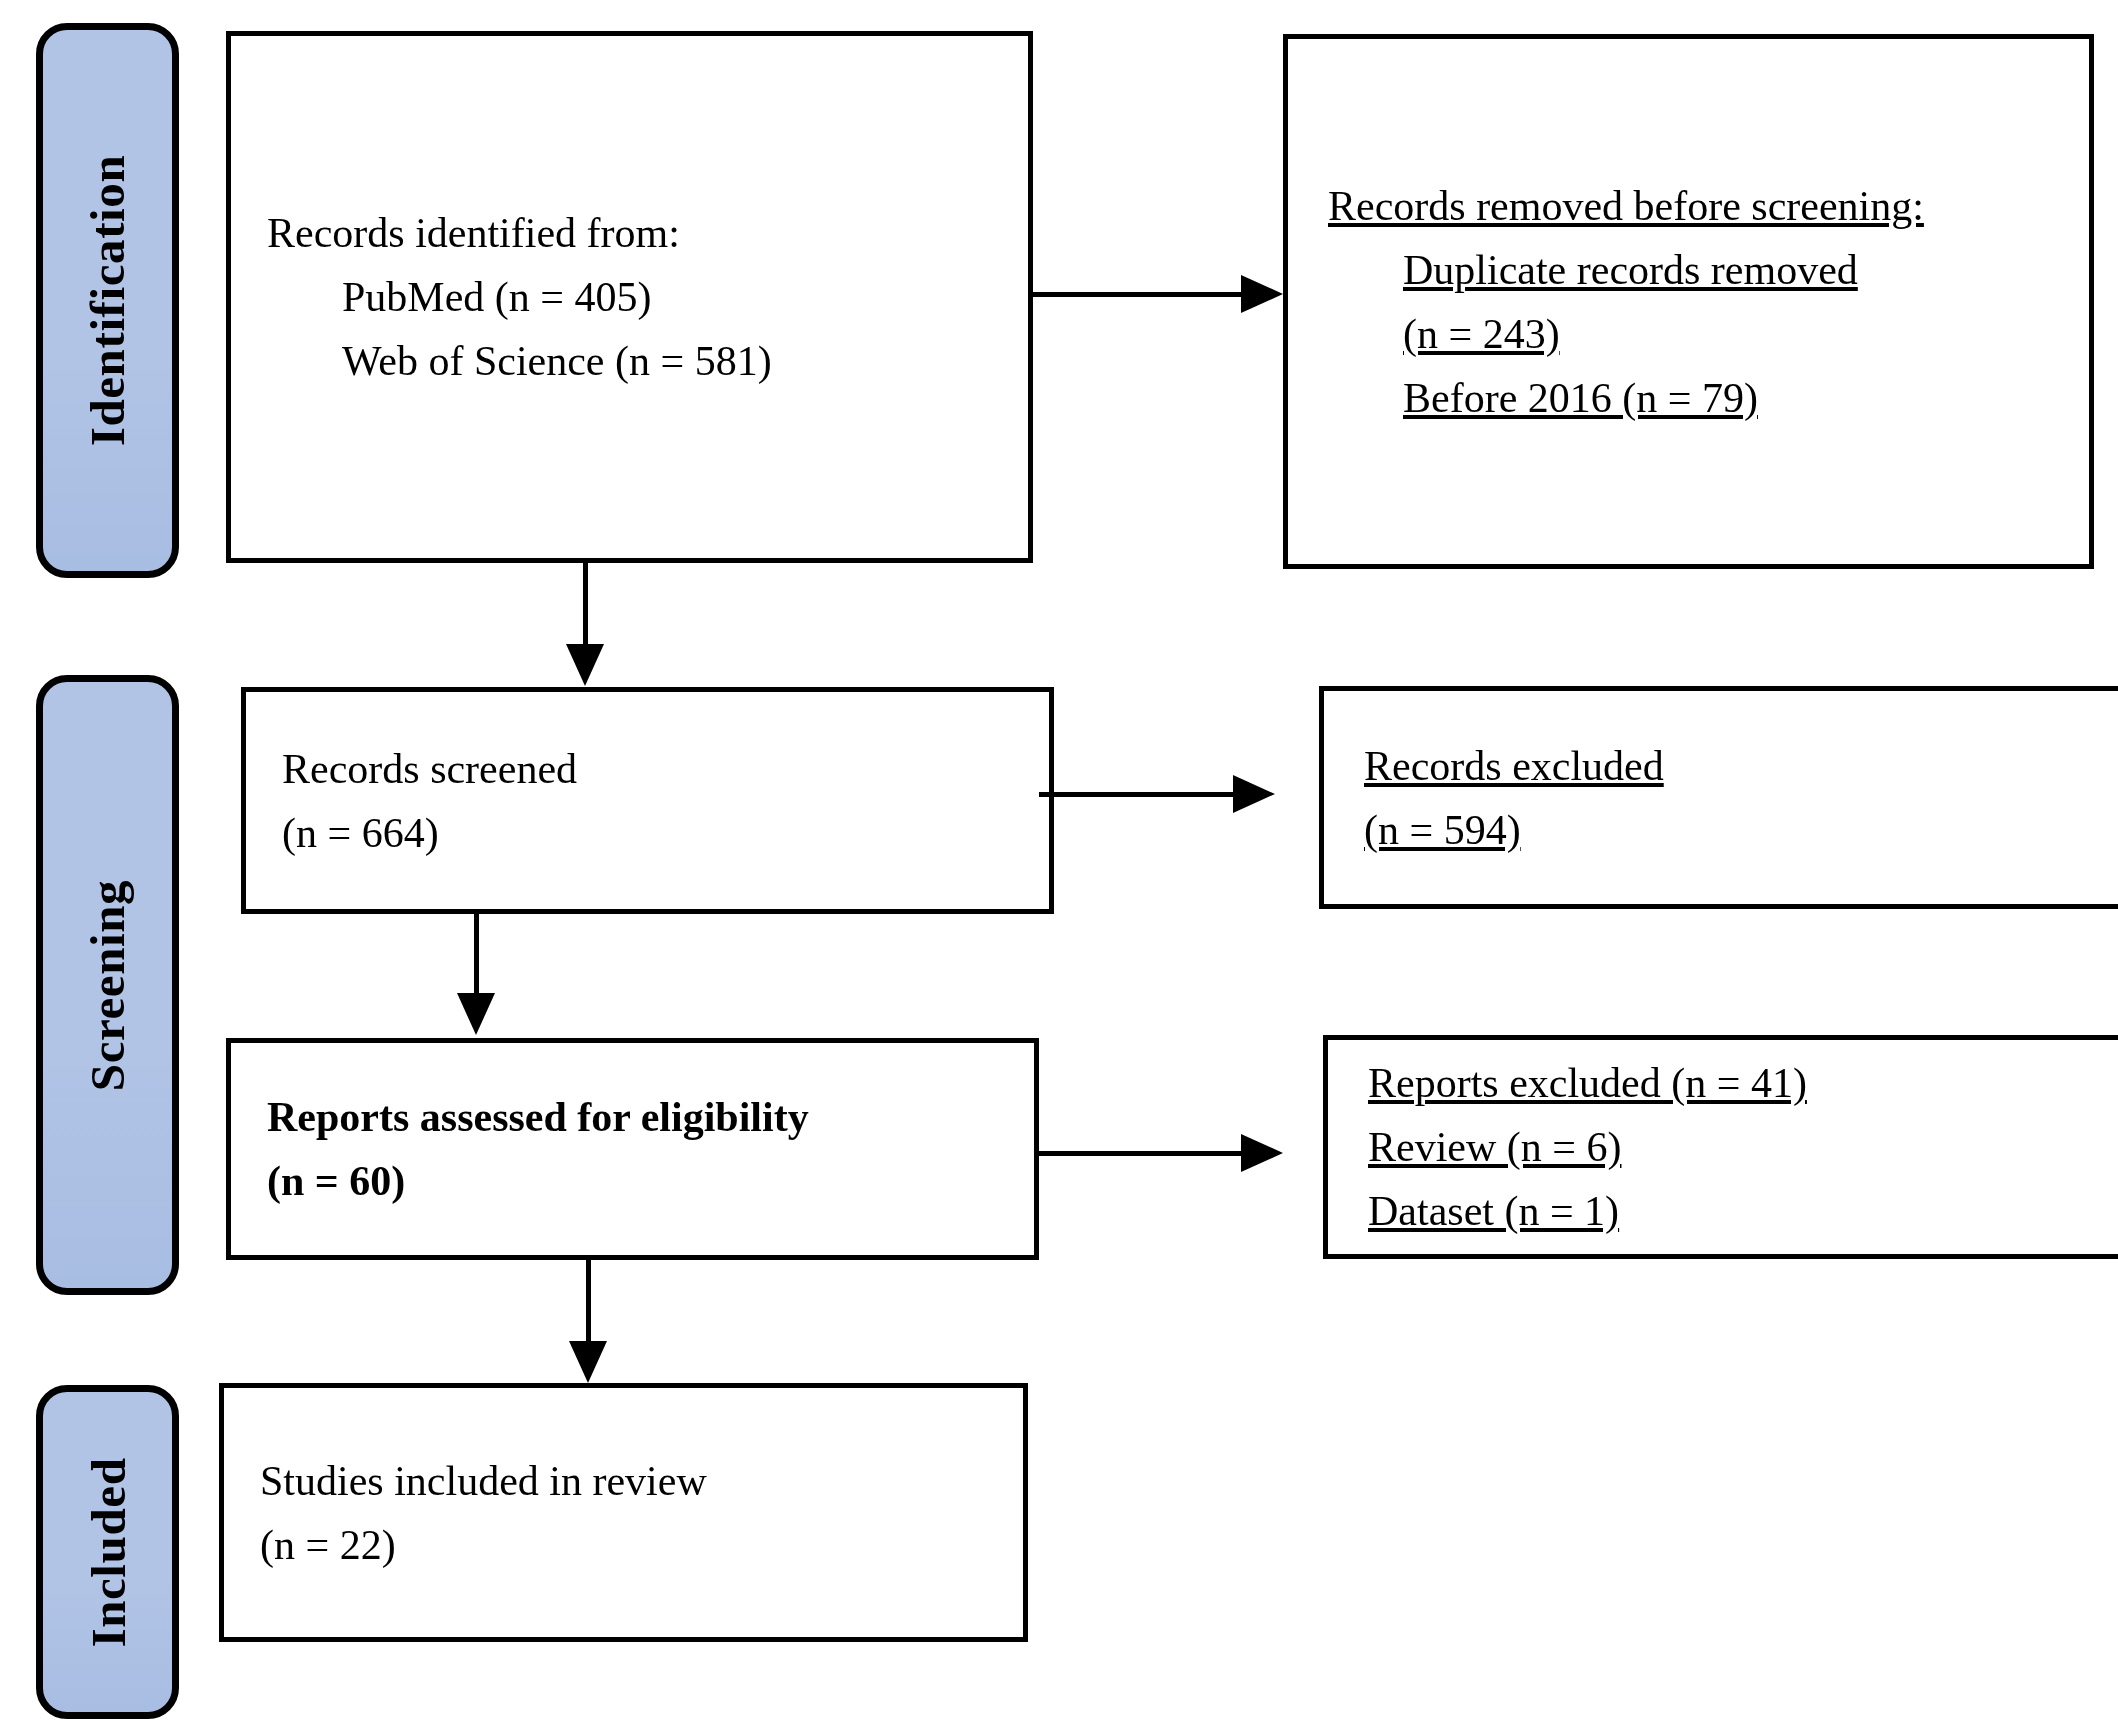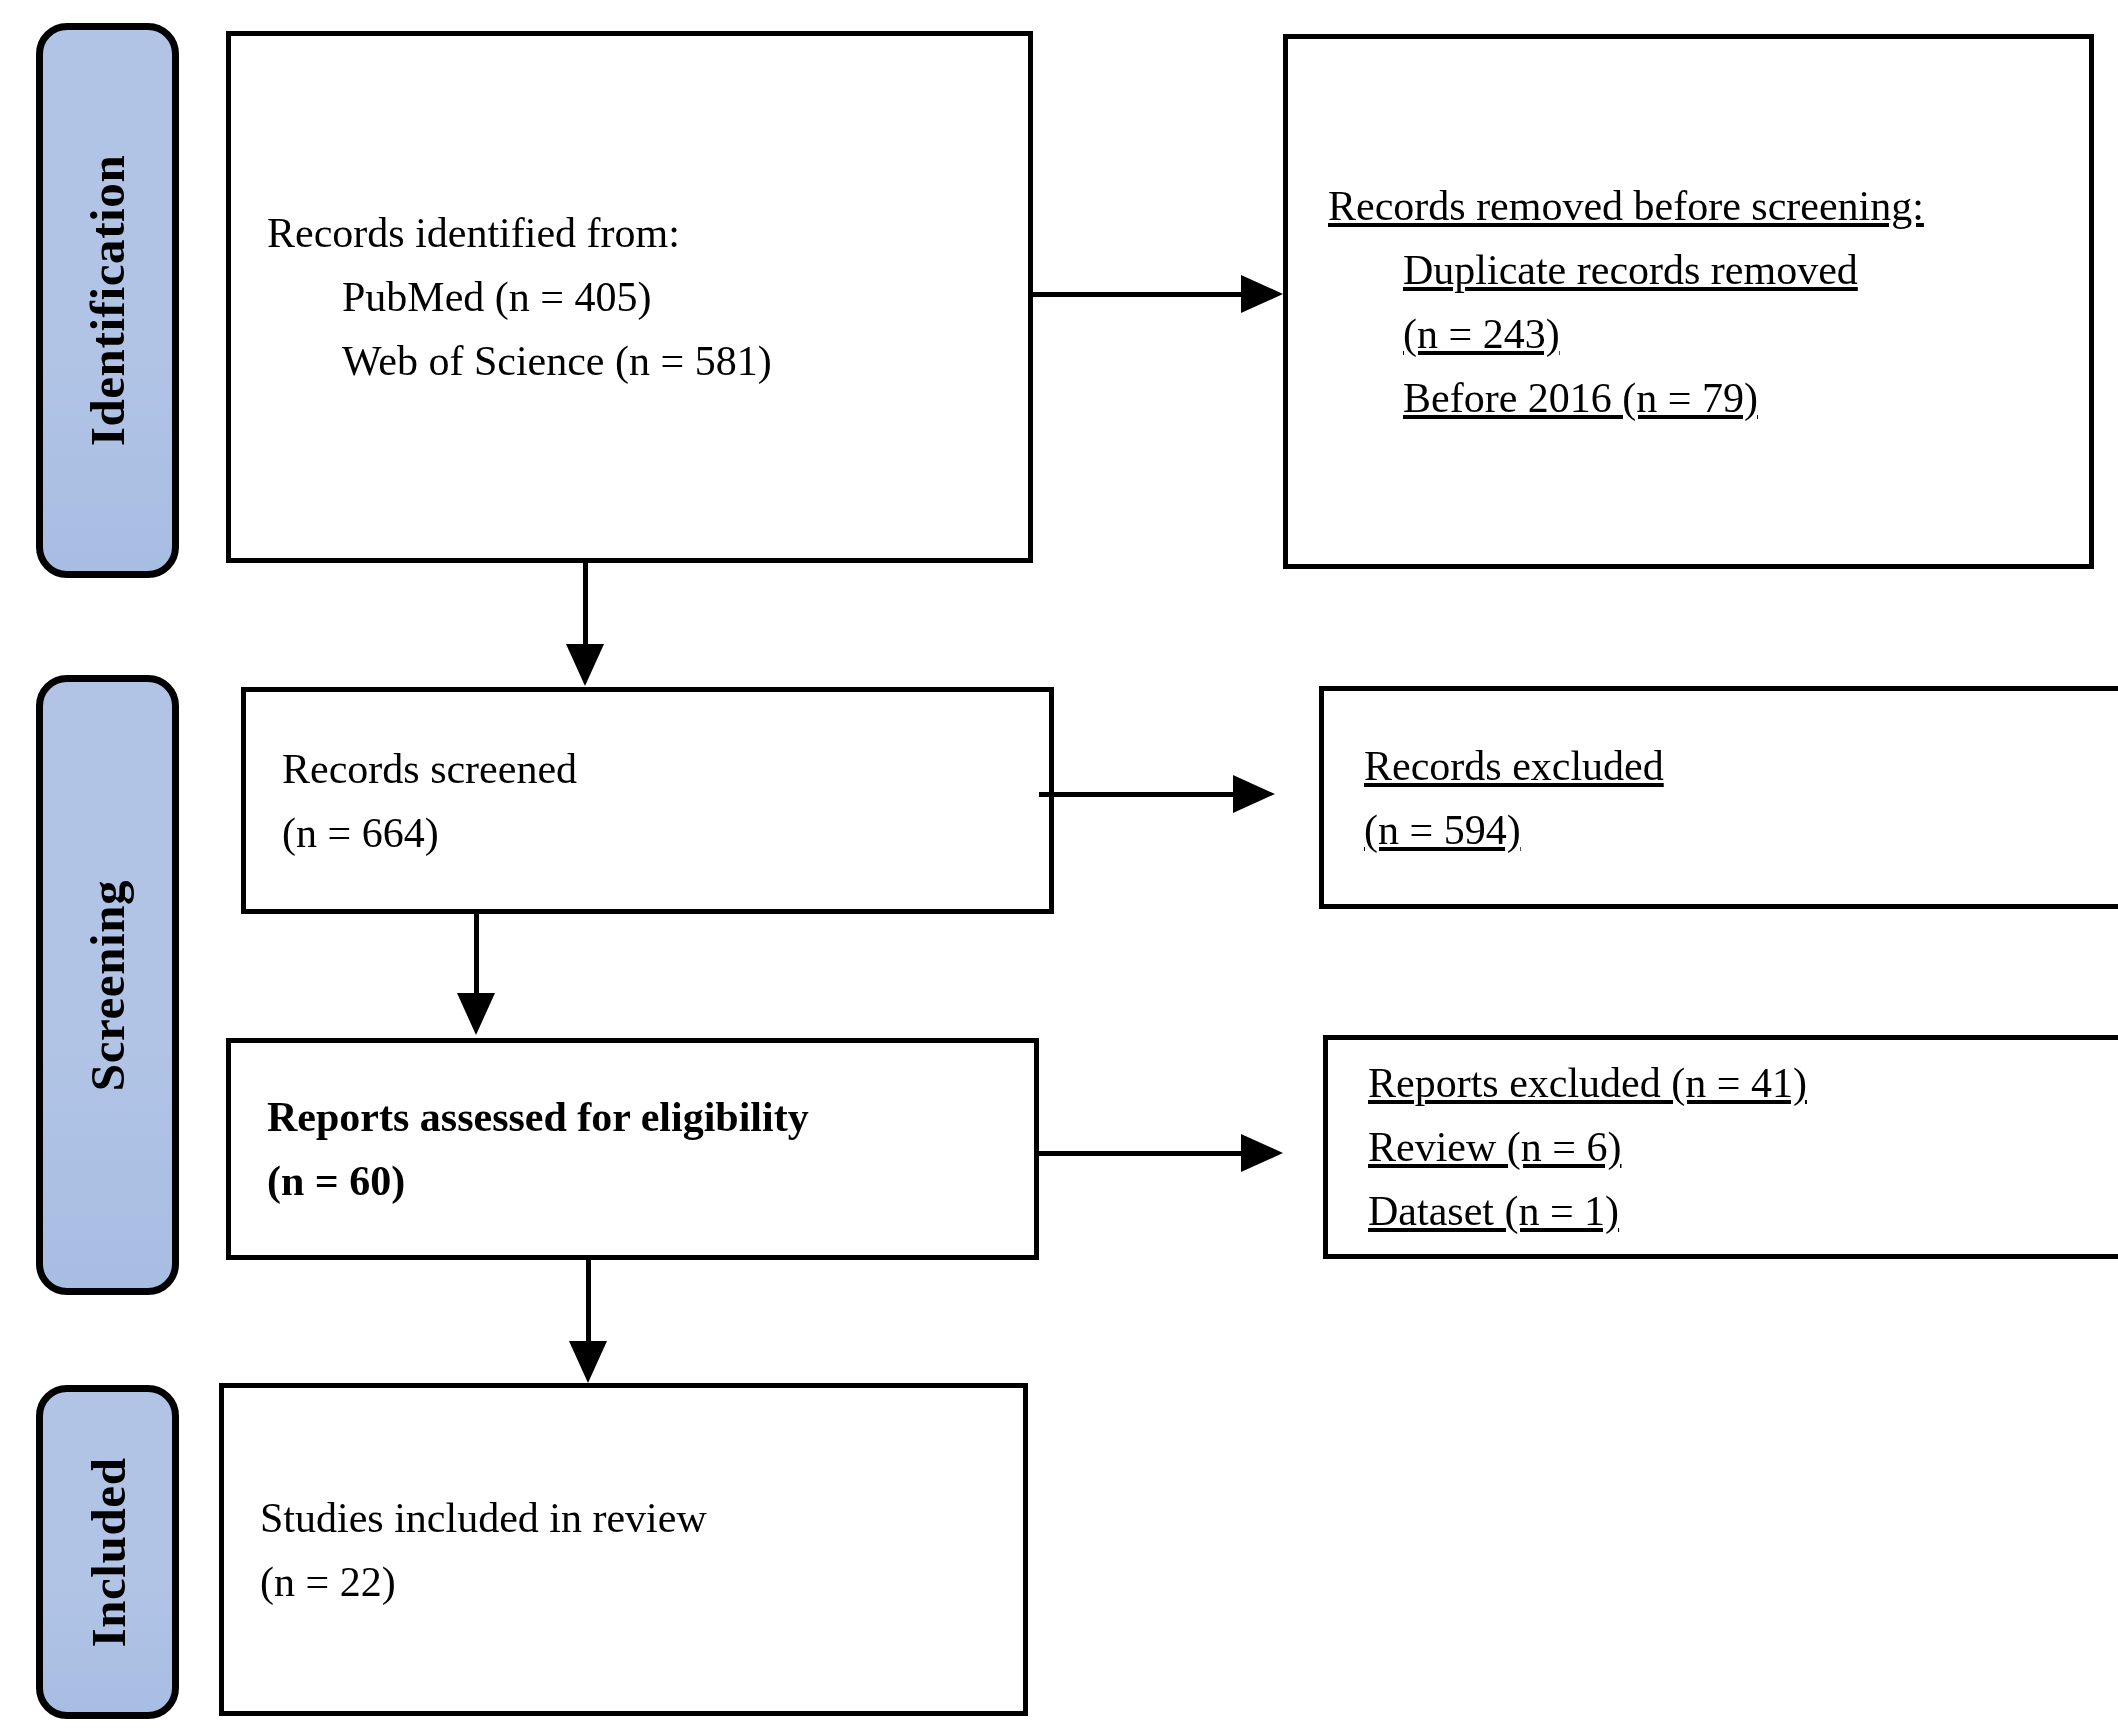--- a/index.html
+++ b/index.html
@@ -140,21 +140,21 @@
   </div>
 
   <div class="box" style="left:1283px; top:1035px; width:811px; height:224px;margin-left:40px;">
     <div class="box-text tight">
       <div class="line">Reports excluded (n = 41)</div>
       <div class="line">Review (n = 6)</div>
       <div class="line">Dataset (n = 1)</div>
     </div>
   </div>
 
-  <div class="box" style="left:219px; top:1383px; width:809px; height:333px;">
+  <div class="box" style="left:219px; top:1383px; width:809px; height:259px;">
     <div class="box-text">
       <div class="line">Studies included in review</div>
       <div class="line">(n = 22)</div>
     </div>
   </div>
 
   <div>
     <div class="hline" style="left:1033px; top:292px; width:211px;"></div>
     <div class="head-right" style="left:1241px; top:275px;"></div>
   </div>

